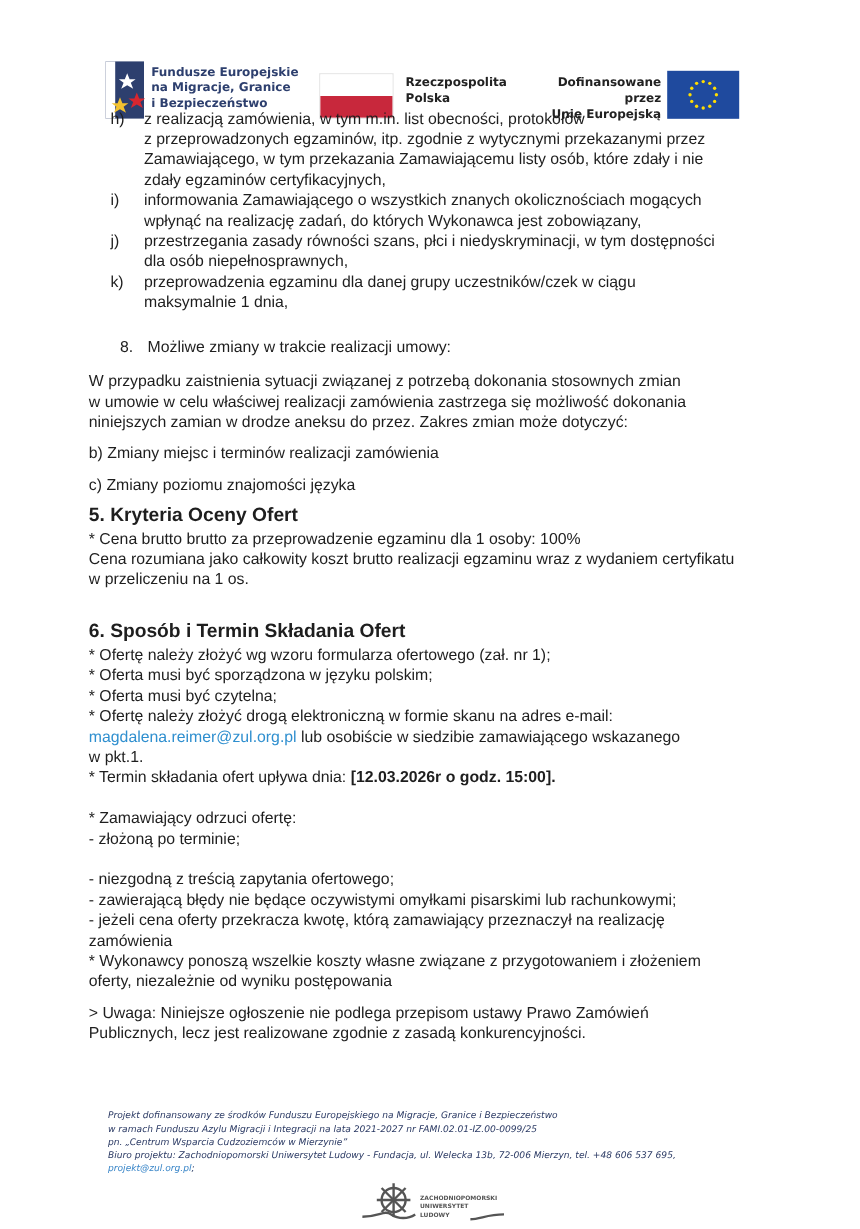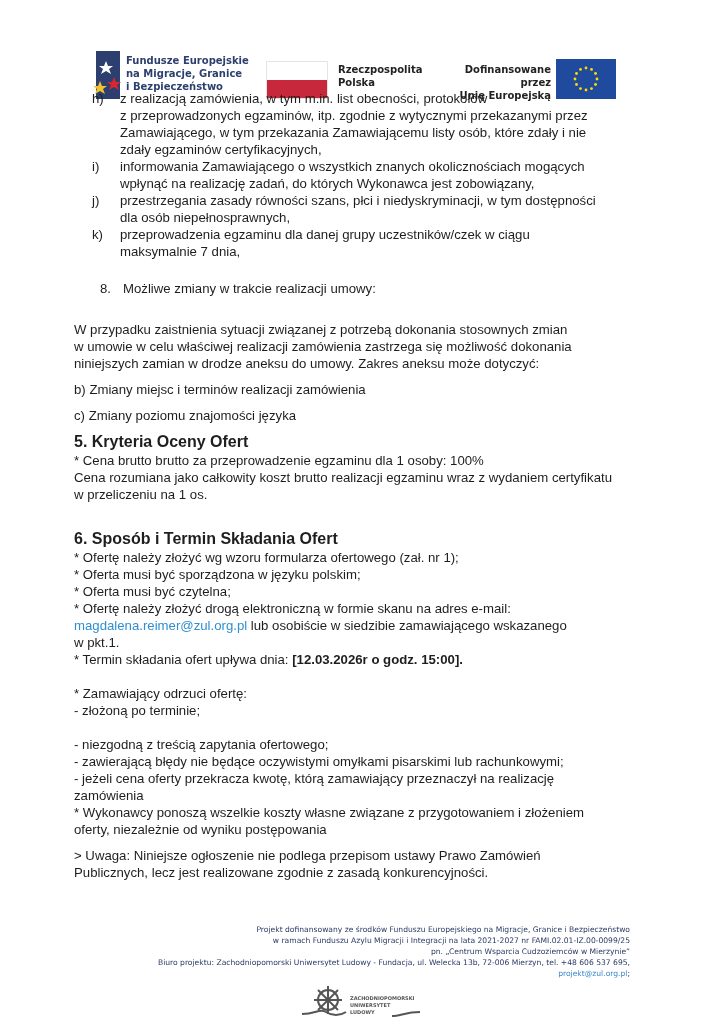--- a/index.html
+++ b/index.html
@@ -14,28 +14,28 @@
   .eu-text { position:absolute; left:350px; top:12px; font-family:"DejaVu Sans", sans-serif; font-weight:bold; font-size:10px; line-height:13px; color:#222; text-align:right; width:115px; }
   .eu-flag { position:absolute; left:470px; top:8px; width:60px; height:40px; background:#1f4a9e; }
 
   .content { position:absolute; left:74px; top:90px; width:600px; font-size:13.2px; line-height:17px; }
   .list-item { position:relative; padding-left:46px; margin:0; }
   .list-item .marker { position:absolute; left:18px; top:0; }
   .num-item { margin-top:20px; padding-left:26px; position:relative; }
   .num-item .marker { position:absolute; left:26px; }
   .num-item .txt { margin-left:23px; }
   p { margin:0; }
-  .para { margin-top:24px; }
+  .para { margin-top:12px; }
   .sub { margin-top:9px; }
   .h2 { font-size:16px; font-weight:bold; line-height:20px; margin-top:8px; }
   .h2.h6 { margin-top:26px; }
   .link { color:#2f8fcf; }
   .bold { font-weight:bold; }
 
-  .footer { position:absolute; left:90px; top:924px; width:540px; text-align:right; font-family:"DejaVu Sans", sans-serif; font-size:7.6px; line-height:11px; color:#2b3a64; }
+  .footer { position:absolute; left:90px; top:924px; width:540px; text-align:left; font-family:"DejaVu Sans", sans-serif; font-style:italic; font-size:7.6px; line-height:11px; color:#2b3a64; }
   .footer .flink { color:#3a86c8; }
   .zul-logo { position:absolute; left:296px; top:982px; width:130px; height:40px; }
 </style>
 </head>
 <body>
 
 <div class="header">
   <svg class="fe-logo" viewBox="0 0 36 48">
     <rect x="2" y="0" width="32" height="48" fill="#2d3f6e"></rect>
     <polygon points="2,0 10,0 10,48 2,48" fill="#ffffff"></polygon>
@@ -91,32 +91,32 @@
         <div>wpłynąć na realizację zadań, do których Wykonawca jest zobowiązany,</div>
       </div>
       <div class="list-item">
         <span class="marker">j)</span>
         <div>przestrzegania zasady równości szans, płci i niedyskryminacji, w tym dostępności</div>
         <div>dla osób niepełnosprawnych,</div>
       </div>
       <div class="list-item">
         <span class="marker">k)</span>
         <div>przeprowadzenia egzaminu dla danej grupy uczestników/czek w ciągu</div>
-        <div>maksymalnie 7 dnia,</div>
+        <div>maksymalnie 1 dnia,</div>
       </div>
     </div>
 
   <div class="num-item">
     <span class="marker">8.</span>
     <span class="txt">Możliwe zmiany w trakcie realizacji umowy:</span>
   </div>
   <p class="para">
     <span>W przypadku zaistnienia sytuacji związanej z potrzebą dokonania stosownych zmian</span><br>
     <span>w umowie w celu właściwej realizacji zamówienia zastrzega się możliwość dokonania</span><br>
-    <span>niniejszych zamian w drodze aneksu do umowy.  Zakres aneksu może dotyczyć:</span>
+    <span>niniejszych zamian w drodze aneksu do przez.  Zakres zmian może dotyczyć:</span>
   </p>
   <p class="sub">b) Zmiany miejsc i terminów realizacji zamówienia</p>
   <p class="sub">c) Zmiany poziomu znajomości języka</p>
 
   <div class="h2">5. Kryteria Oceny Ofert</div>
   <p>
     <span>* Cena brutto brutto za przeprowadzenie egzaminu dla 1 osoby: 100%</span><br>
     <span>Cena rozumiana jako całkowity koszt brutto realizacji egzaminu wraz z wydaniem certyfikatu</span><br>
     <span>w przeliczeniu na 1 os.</span>
   </p>

